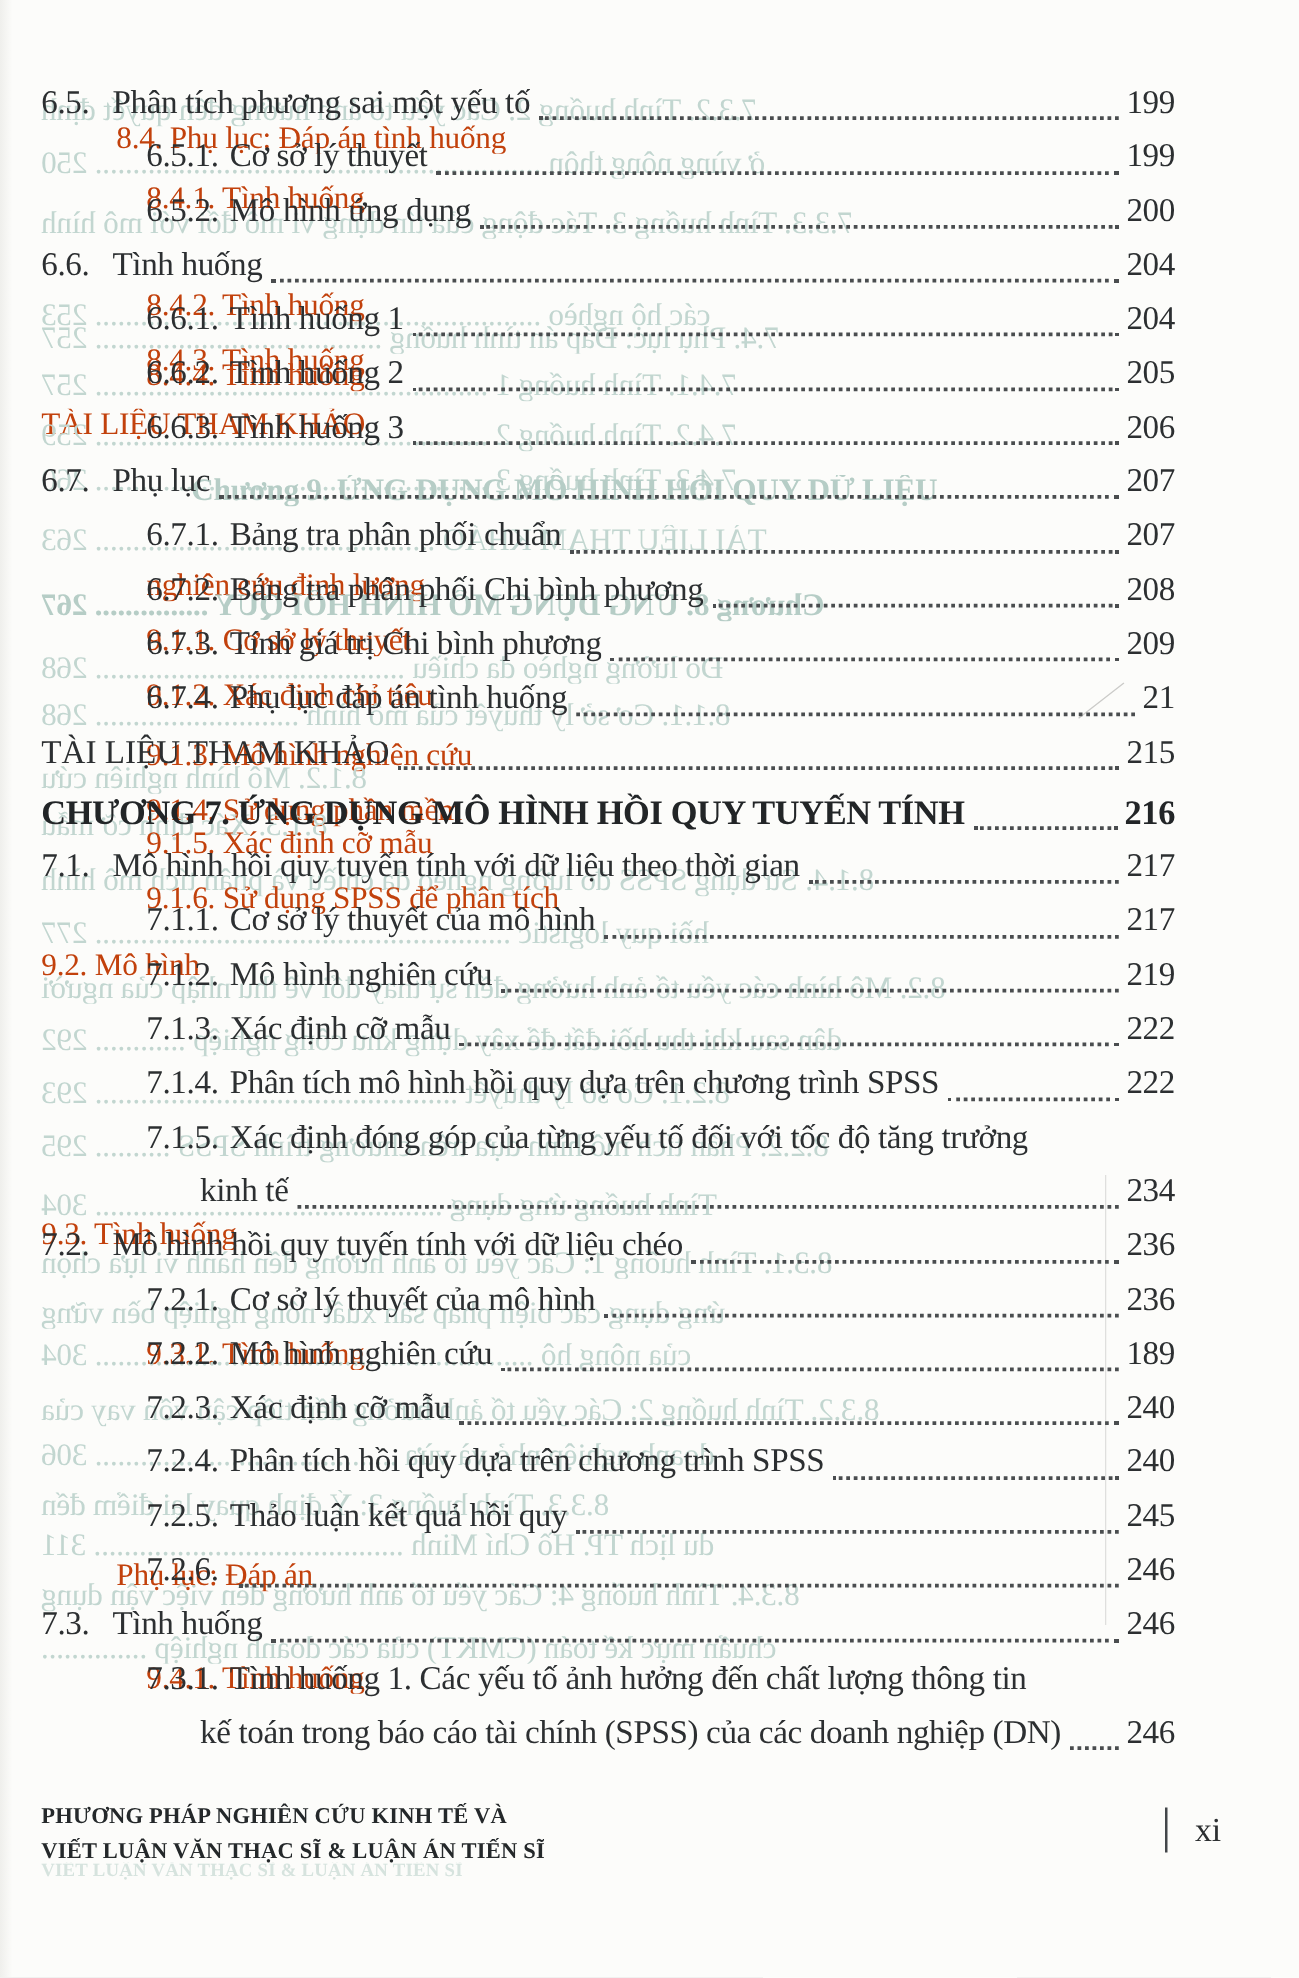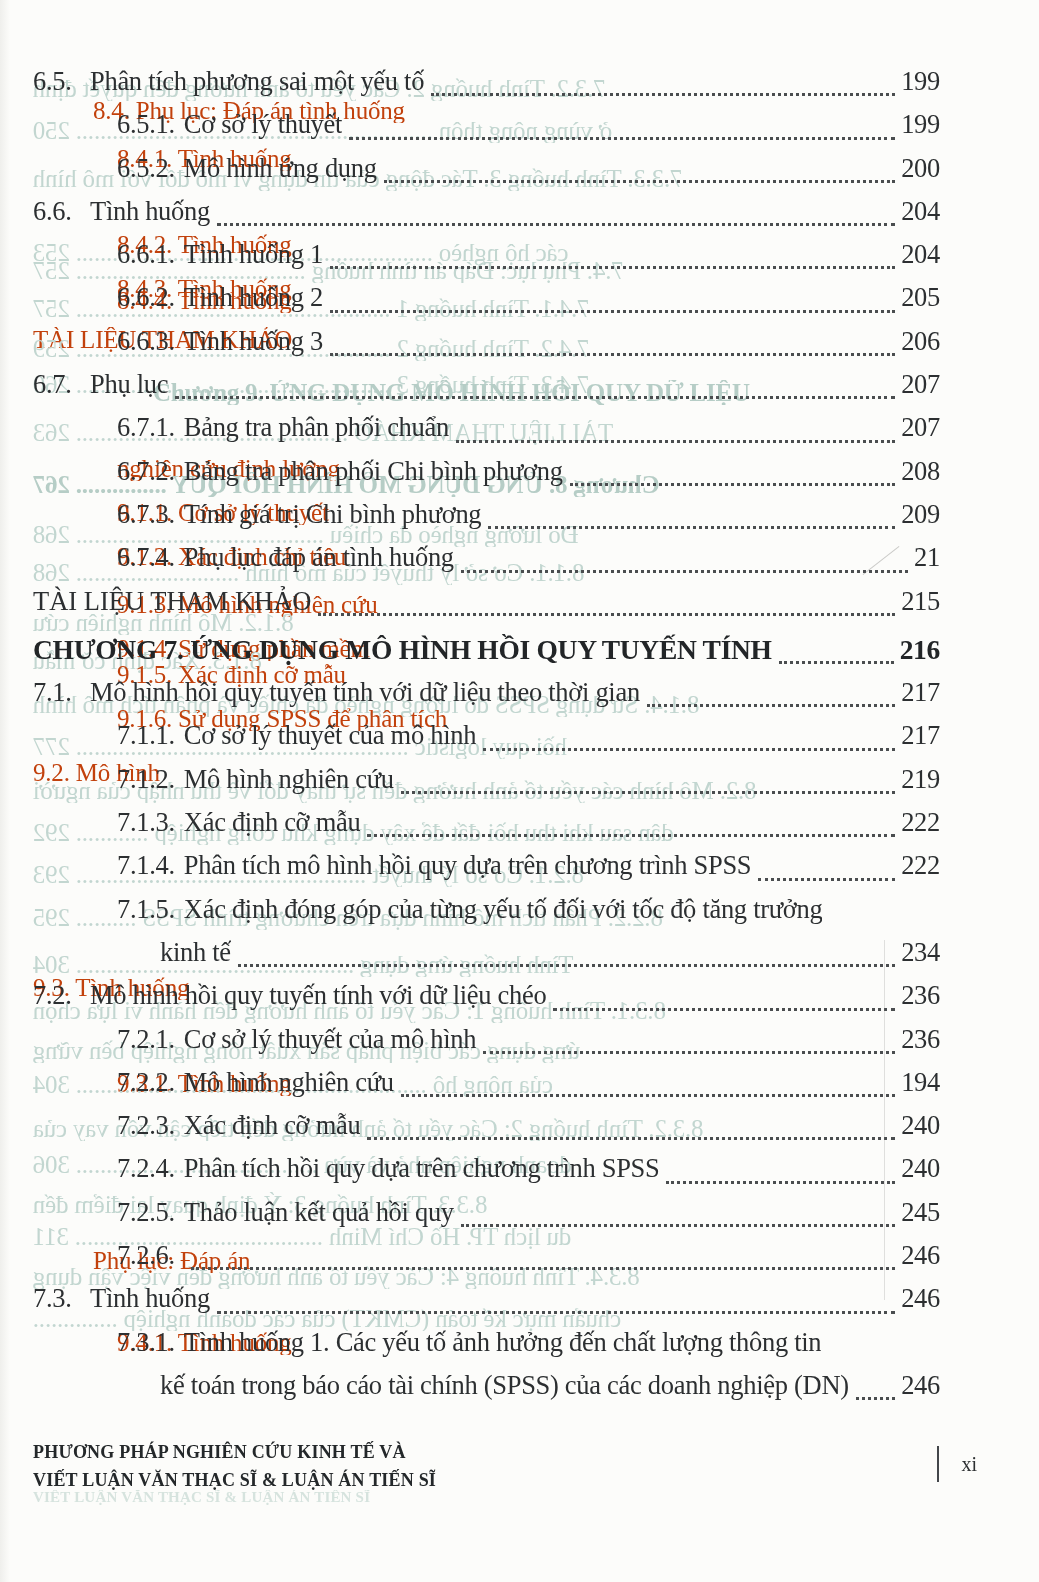--- a/index.html
+++ b/index.html
@@ -56,21 +56,21 @@
   
   .footer-left{
     position:absolute;left:33px;top:1438px;z-index:2;
     font-size:18px;line-height:28px;letter-spacing:.2px;color:#24282a;
   }
   .footer-left .f1{font-weight:bold;}
   .footer-left .f2{font-weight:600;}
   .footer-right{
     position:absolute;right:62px;top:1446px;z-index:2;
     display:flex;align-items:center;gap:22px;
-    font-size:20px;color:#2c2f31;
+    font-size:27px;color:#2c2f31;
   }
   .bar{width:2px;height:36px;background:#43464a;display:inline-block;}
 
   
   .crease{
     position:absolute;left:884px;top:940px;width:1px;height:360px;
     background:rgba(125,125,118,.22);z-index:3;
   }
   .mark{
     position:absolute;left:858px;top:560px;width:46px;height:1px;
@@ -266,21 +266,21 @@
       <div class="toc-row lvl2">
         <span class="num">7.2.1.</span>
         <span class="txt">Cơ sở lý thuyết của mô hình</span>
         <span class="leader"></span>
         <span class="pg">236</span>
       </div>
       <div class="toc-row lvl2">
         <span class="num">7.2.2.</span>
         <span class="txt">Mô hình nghiên cứu</span>
         <span class="leader"></span>
-        <span class="pg">194</span>
+        <span class="pg">189</span>
       </div>
       <div class="toc-row lvl2">
         <span class="num">7.2.3.</span>
         <span class="txt">Xác định cỡ mẫu</span>
         <span class="leader"></span>
         <span class="pg">240</span>
       </div>
       <div class="toc-row lvl2">
         <span class="num">7.2.4.</span>
         <span class="txt">Phân tích hồi quy dựa trên chương trình SPSS</span>

